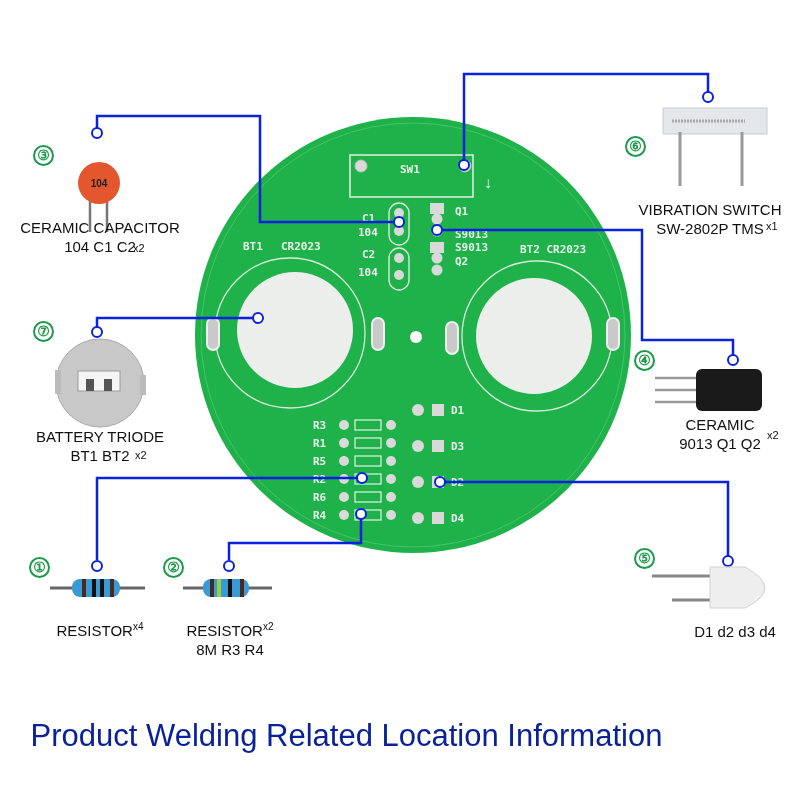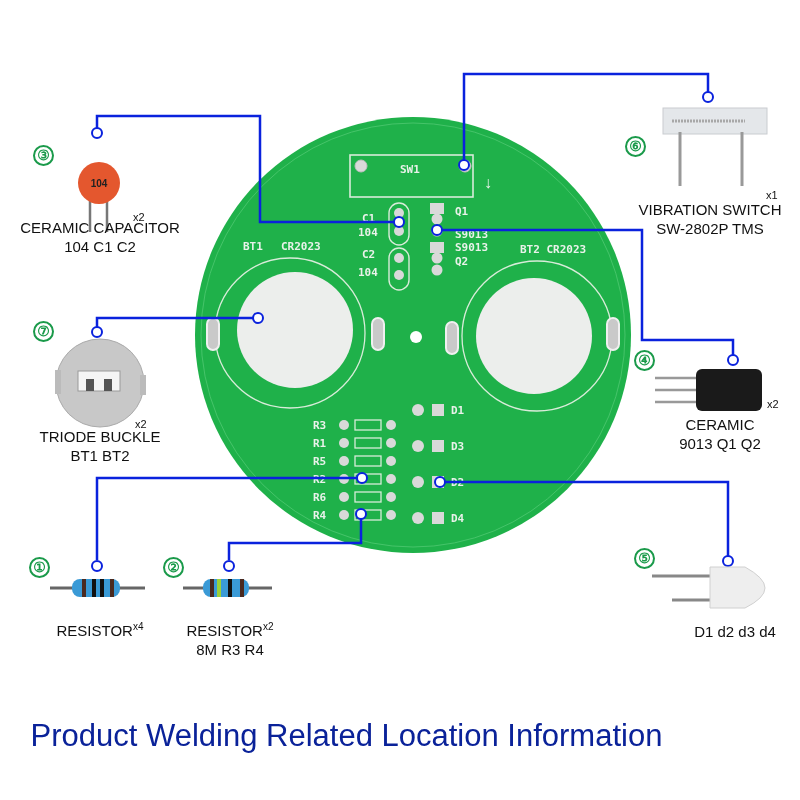--- a/index.html
+++ b/index.html
@@ -1,20 +1,20 @@
 <!DOCTYPE html>
 <html><head>
 <meta charset="utf-8">
 <style>
   html, body { margin: 0; padding: 0; background: #ffffff; }
   body { width: 800px; height: 800px; position: relative; overflow: hidden; font-family: "Liberation Sans", sans-serif; }
   .num { position: absolute; width: 17px; height: 17px; border: 2.5px solid #1a9a4a; border-radius: 50%; color: #1a9a4a; font-weight: bold; font-size: 14px; line-height: 17px; text-align: center; font-family: "Liberation Sans", sans-serif; }
   .lbl { position: absolute; text-align: center; color: #111; font-size: 15px; line-height: 19px; white-space: nowrap; }
   .qty { font-size: 10px; vertical-align: super; margin-top: 10px; }
-  .qtyabs { position: absolute; font-size: 11px; color: #111; }
+  .qtyabs { position: absolute; font-size: 11px; color: #111; margin-top: 31px; }
   svg#main { position: absolute; left: 0; top: 0; }
   .silk { fill: #e9f2ea; font-family: "DejaVu Sans Mono", monospace; font-weight: bold; }
   .title { position: absolute; left: 0; width: 693px; top: 718px; text-align: center; color: #0a2299; font-size: 31px; }
 </style>
 </head>
 <body>
 
 <svg id="main" width="800" height="800" viewBox="0 0 800 800">
 
   <g>
@@ -194,21 +194,21 @@
 
 <div class="lbl" style="left:0px;top:218px;width:200px">
   <div style="position:relative"><span>CERAMIC CAPACITOR</span><span class="qtyabs" style="left:133px;top:-10px">x2</span></div>
   <div>104 C1 C2</div>
 </div>
 <div class="lbl" style="left:620px;top:200px;width:180px">
   <div style="position:relative"><span class="qtyabs" style="left:146px;top:-14px">x1</span><span>VIBRATION SWITCH</span></div>
   <div>SW-2802P TMS</div>
 </div>
 <div class="lbl" style="left:0px;top:427px;width:200px">
-  <div style="position:relative"><span>TRIODE BUCKLE</span><span class="qtyabs" style="left:135px;top:-12px">x2</span></div>
+  <div style="position:relative"><span>BATTERY TRIODE</span><span class="qtyabs" style="left:135px;top:-12px">x2</span></div>
   <div>BT1 BT2</div>
 </div>
 <div class="lbl" style="left:660px;top:415px;width:120px">
   <div>CERAMIC</div>
   <div>9013 Q1 Q2</div>
 </div>
 <div class="qtyabs" style="left:767px;top:398px">x2</div>
 <div class="lbl" style="left:20px;top:617px;width:160px">
   <div><span>RESISTOR</span><span class="qty">x4</span></div>
 </div>

